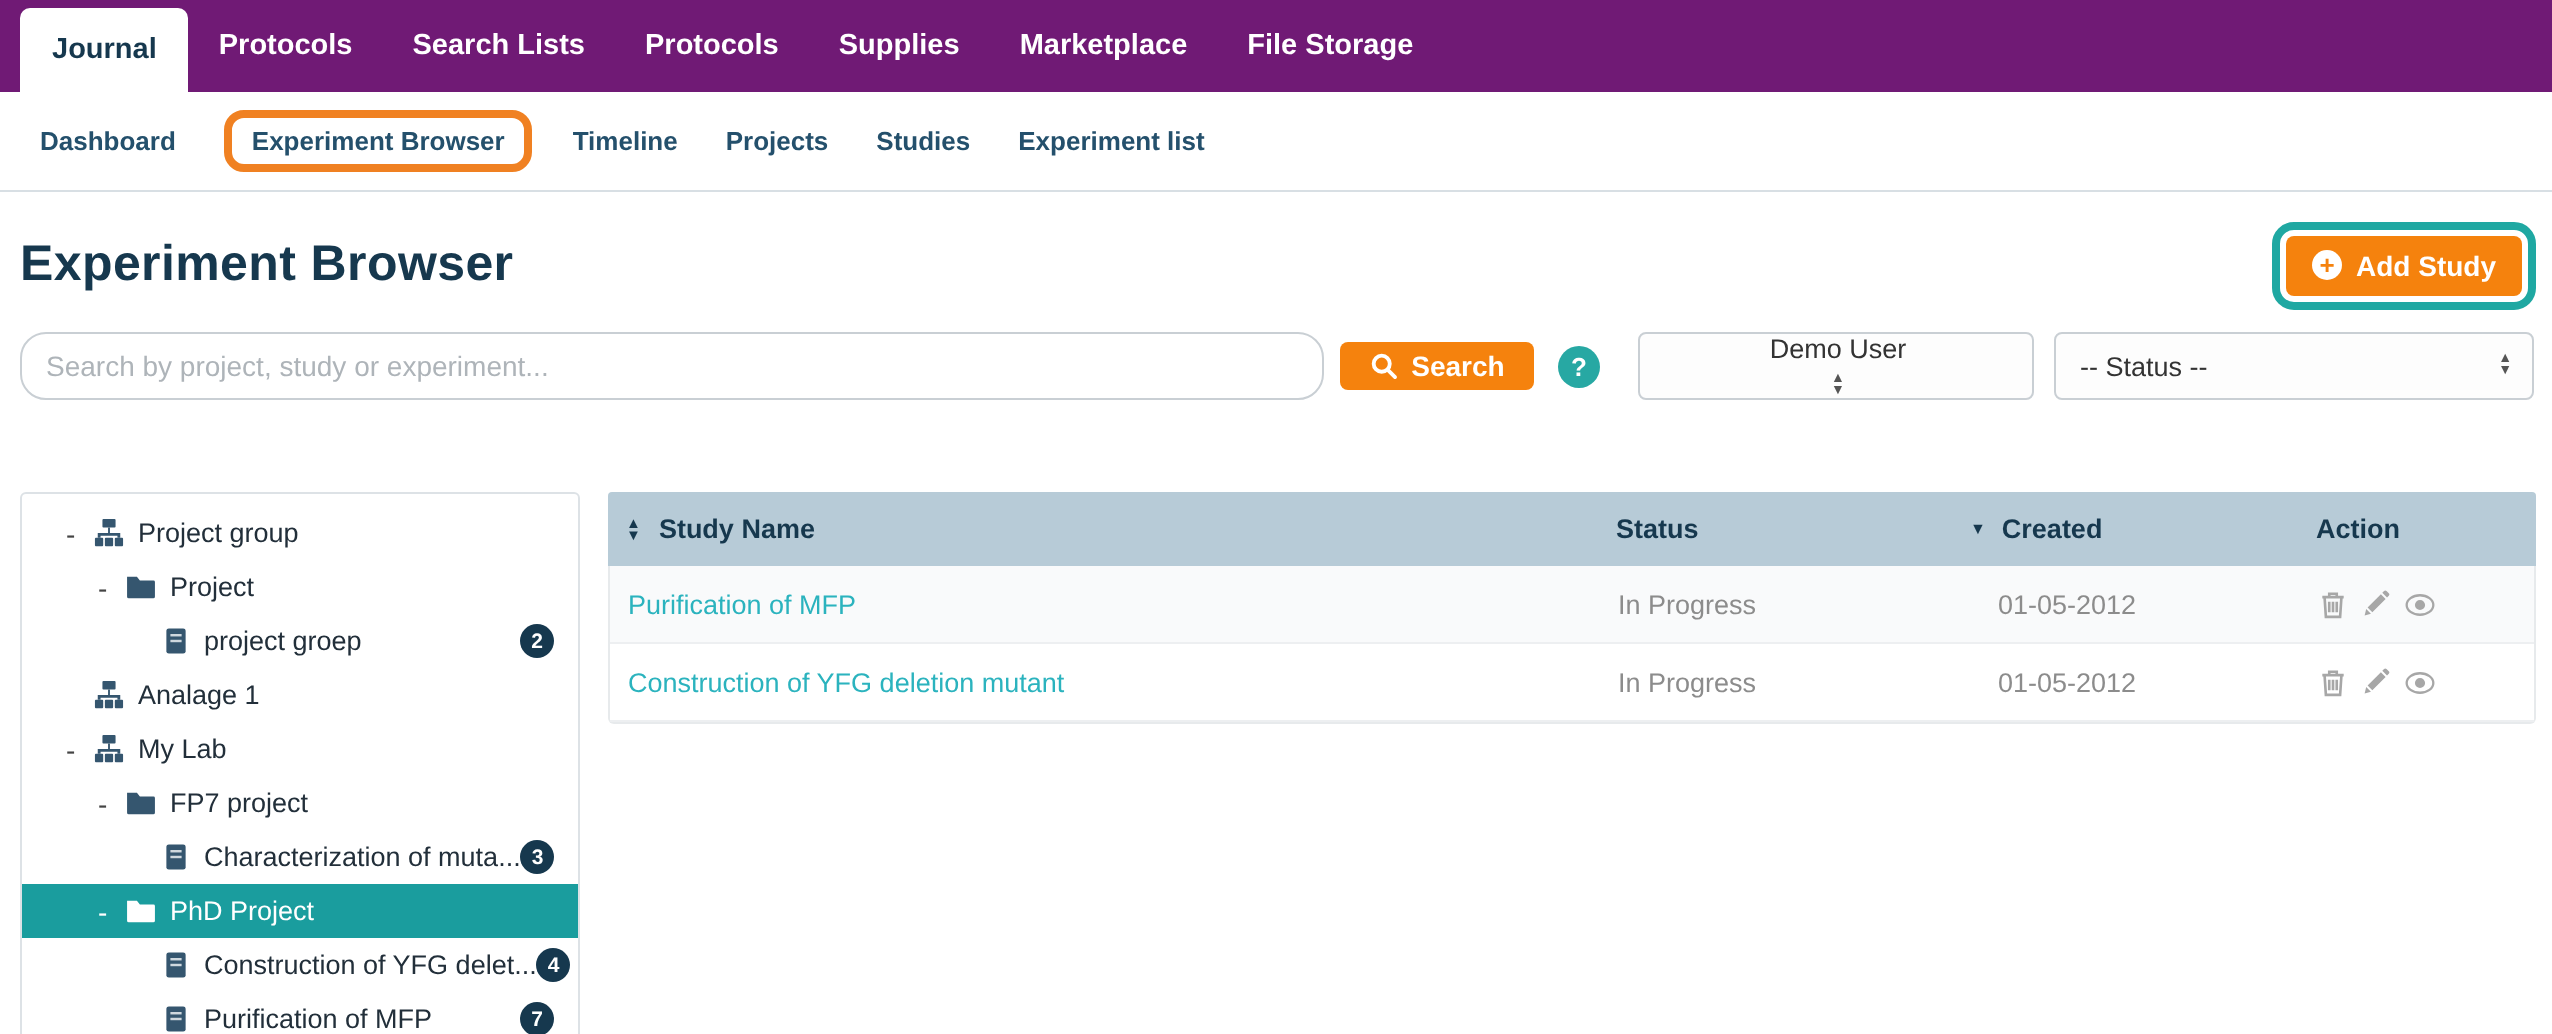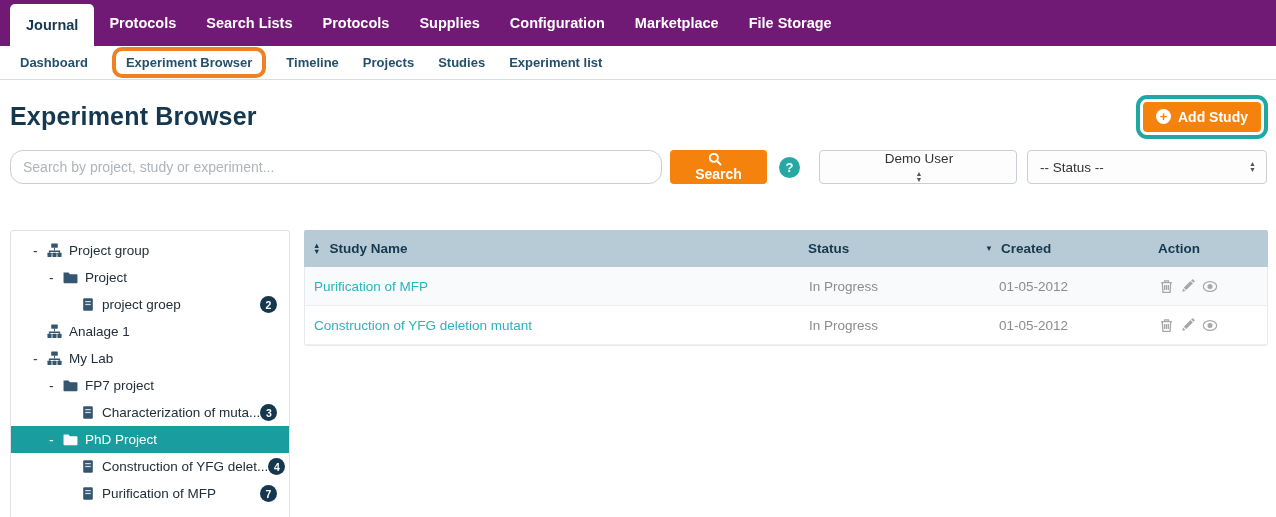--- a/index.html
+++ b/index.html
@@ -32,21 +32,21 @@
   .topnav-item.active {
     background: #ffffff;
     color: #16384E;
     margin-top: 4px;
     border-radius: 5px 5px 0 0;
     padding: 0 16px;
   }
 
   
   .subnav {
-    height: 34px;
+    height: 50px;
     background: #ffffff;
     border-bottom: 1px solid #D8DFE4;
     display: flex;
     align-items: center;
     padding-left: 20px;
   }
   .subnav-item {
     color: #24506C;
     font-size: 13px;
     font-weight: 600;
@@ -124,24 +124,23 @@
     border: 1px solid #C9CFD4;
     border-radius: 13px;
     padding: 0 12px;
     font-family: inherit;
     font-size: 14px;
     color: #444;
     outline: none;
   }
   .search-input::placeholder { color: #AEB4B9; }
   .btn-search {
-    height: 34px;
+    height: 24px;
     width: 97px;
     margin-left: 8px;
-    flex-direction: column;
   }
   .btn-search svg { margin-right: 7px; }
   .help-icon {
     width: 21px; height: 21px;
     border-radius: 50%;
     background: #27A8A3;
     color: #fff;
     font-size: 13px;
     font-weight: bold;
     display: flex;
@@ -276,21 +275,20 @@
 </style>
 </head>
 <body>
 
 <nav class="topnav">
   <div class="topnav-item active">Journal</div>
   <div class="topnav-item">Protocols</div>
   <div class="topnav-item">Search Lists</div>
   <div class="topnav-item">Protocols</div>
   <div class="topnav-item">Supplies</div>
-  <div class="topnav-item">Configuration</div>
   <div class="topnav-item">Marketplace</div>
   <div class="topnav-item">File Storage</div>
 </nav>
 
 <div class="subnav">
   <div class="subnav-item">Dashboard</div>
   <span class="ring-orange">
     <div class="subnav-item">Experiment Browser</div>
   </span>
   <div class="subnav-item">Timeline</div>

